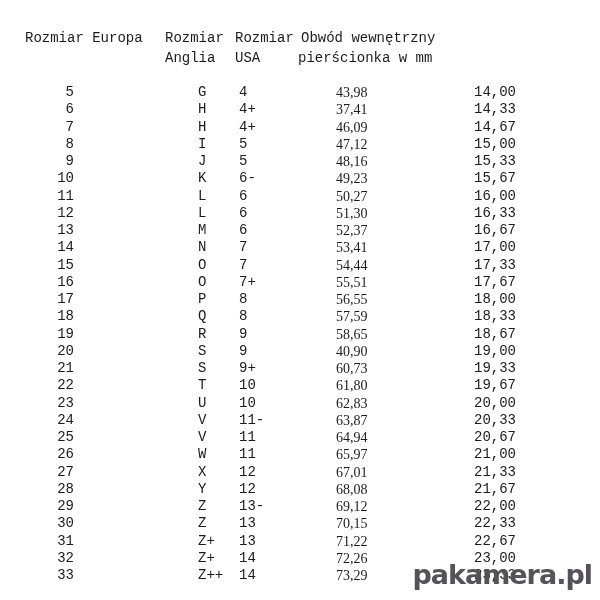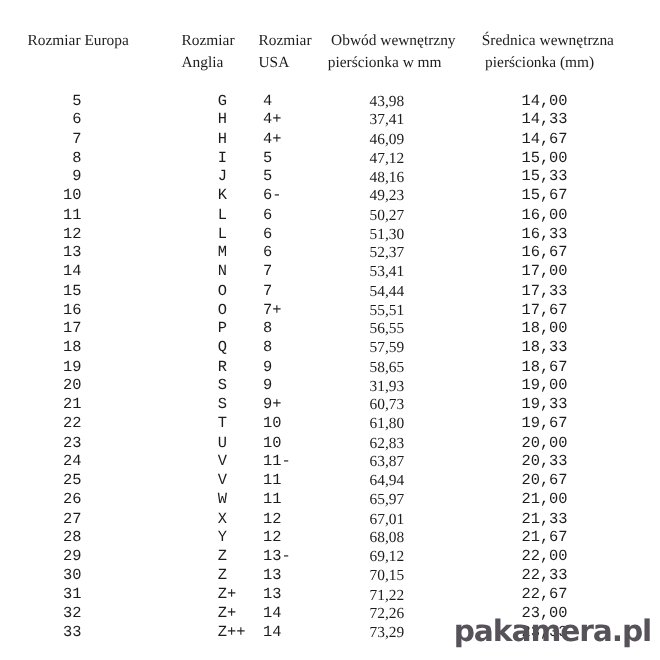--- a/index.html
+++ b/index.html
@@ -5,21 +5,21 @@
   html,body{margin:0;padding:0;background:#ffffff;}
   #screen{
     position:relative;
     width:600px;height:600px;
     background:#ffffff;
     font-family:"Liberation Mono","DejaVu Sans Mono",monospace;
     font-size:14px;
     color:#1c1c1c;
     overflow:hidden;
   }
-  .hcell{position:absolute;white-space:pre;line-height:20px;font-family:Liberation Serif, serif;}
+  .hcell{position:absolute;white-space:pre;line-height:20px;}
   .hl1{top:28px;}
   .hl2{top:48px;}
   .hc1{left:25px;}
   .hc2{left:165px;}
   .hc3{left:235px;}
   .hc4l1{left:301px;}
   .hc4l2{left:298px;}
   .hc5l1{left:438px;}
   .hc5l2{left:441px;}
   #table-body{position:absolute;top:84px;left:0;width:600px;}
@@ -49,22 +49,20 @@
 
   <div class="hcell hl1 hc2">Rozmiar</div>
   <div class="hcell hl2 hc2">Anglia</div>
 
   <div class="hcell hl1 hc3">Rozmiar</div>
   <div class="hcell hl2 hc3">USA</div>
 
   <div class="hcell hl2 hc4l2">pierścionka w mm</div>
   <div class="hcell hl1 hc4l1">Obwód wewnętrzny</div>
 
-  <div class="hcell hl1 hc5l1">Średnica wewnętrzna</div>
-  <div class="hcell hl2 hc5l2">pierścionka (mm)</div>
 
   <div id="table-body">
       <div class="row">
         <div class="cell c1">5</div>
         <div class="cell c2">G</div>
         <div class="cell c3">4</div>
         <div class="cell c4">43,98</div>
         <div class="cell c5">14,00</div>
       </div>
       <div class="row">
@@ -162,21 +160,21 @@
         <div class="cell c1">19</div>
         <div class="cell c2">R</div>
         <div class="cell c3">9</div>
         <div class="cell c4">58,65</div>
         <div class="cell c5">18,67</div>
       </div>
       <div class="row">
         <div class="cell c1">20</div>
         <div class="cell c2">S</div>
         <div class="cell c3">9</div>
-        <div class="cell c4">31,93</div>
+        <div class="cell c4">40,90</div>
         <div class="cell c5">19,00</div>
       </div>
       <div class="row">
         <div class="cell c1">21</div>
         <div class="cell c2">S</div>
         <div class="cell c3">9+</div>
         <div class="cell c4">60,73</div>
         <div class="cell c5">19,33</div>
       </div>
       <div class="row">

